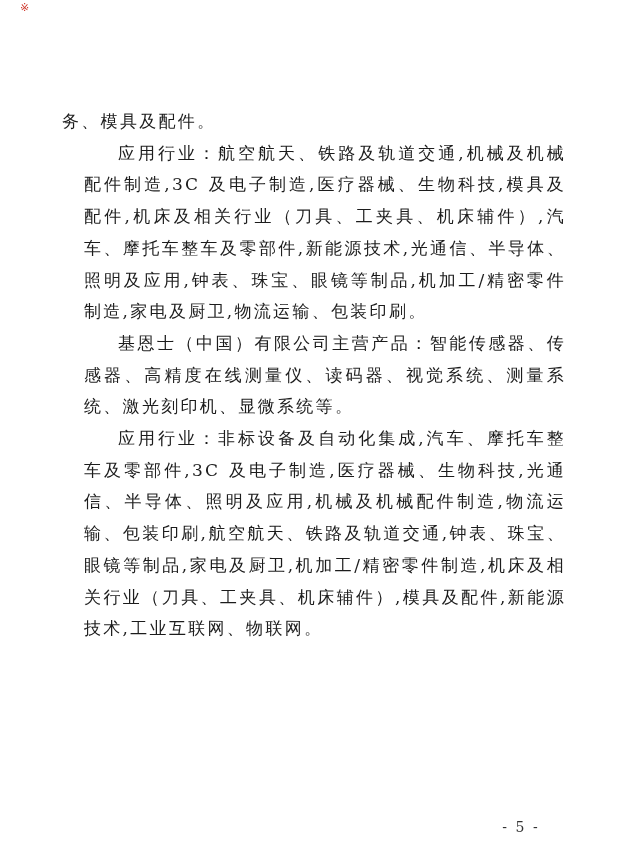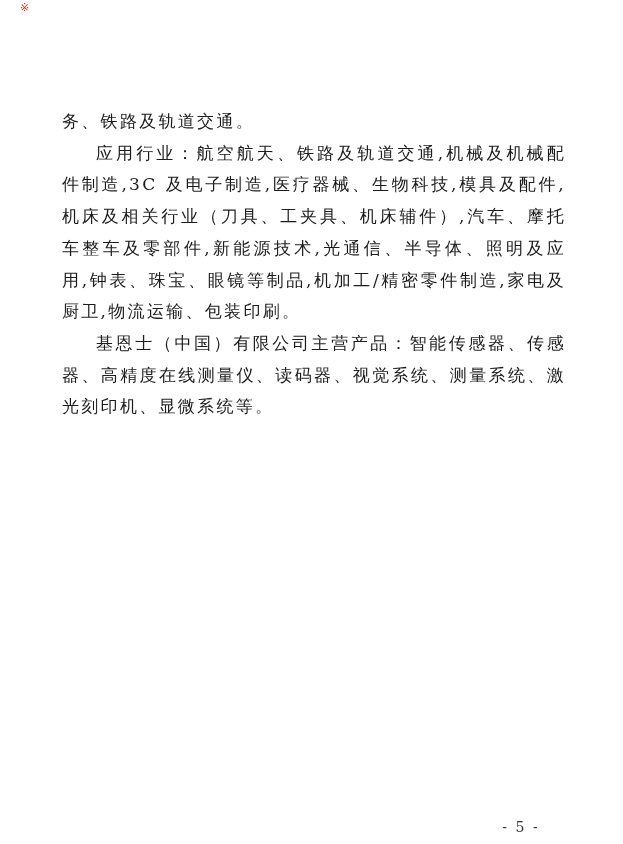--- a/index.html
+++ b/index.html
@@ -37,20 +37,21 @@
     text-align: justify;
     text-justify: inter-character;
     word-break: break-all;
   }
   .content p {
     margin: 0;
     padding: 0;
   }
   .content p.indent {
     text-indent: 2em;
+    margin-left: 22px;
   }
   .bold-lead {
     font-family: "DejaVu Sans", "Liberation Sans", sans-serif;
     font-weight: 400;
   }
   .footer {
     position: absolute;
     left: 466px;
     top: 819px;
     width: 110px;
@@ -63,24 +64,25 @@
 </style>
 </head>
 <body>
 
 <div class="page">
 
   <span class="red-stamp">※</span>
 
   <div class="content">
 
-    <p>务、铁路及轨道交通。</p>
+    <p>务、模具及配件。</p>
 
     <p class="indent">应用行业：航空航天、铁路及轨道交通,机械及机械配件制造,3C 及电子制造,医疗器械、生物科技,模具及配件,机床及相关行业（刀具、工夹具、机床辅件）,汽车、摩托车整车及零部件,新能源技术,光通信、半导体、照明及应用,钟表、珠宝、眼镜等制品,机加工/精密零件制造,家电及厨卫,物流运输、包装印刷。</p>
 
     <p class="indent"><span class="bold-lead">基恩士（中国）有限公司</span><span>主营产品：智能传感器、传感器、高精度在线测量仪、读码器、视觉系统、测量系统、激光刻印机、显微系统等。</span></p>
 
+    <p class="indent">应用行业：非标设备及自动化集成,汽车、摩托车整车及零部件,3C 及电子制造,医疗器械、生物科技,光通信、半导体、照明及应用,机械及机械配件制造,物流运输、包装印刷,航空航天、铁路及轨道交通,钟表、珠宝、眼镜等制品,家电及厨卫,机加工/精密零件制造,机床及相关行业（刀具、工夹具、机床辅件）,模具及配件,新能源技术,工业互联网、物联网。</p>
 
   </div>
 
   <div class="footer">- 5 -</div>
 
 </div>
 
 </body></html>

